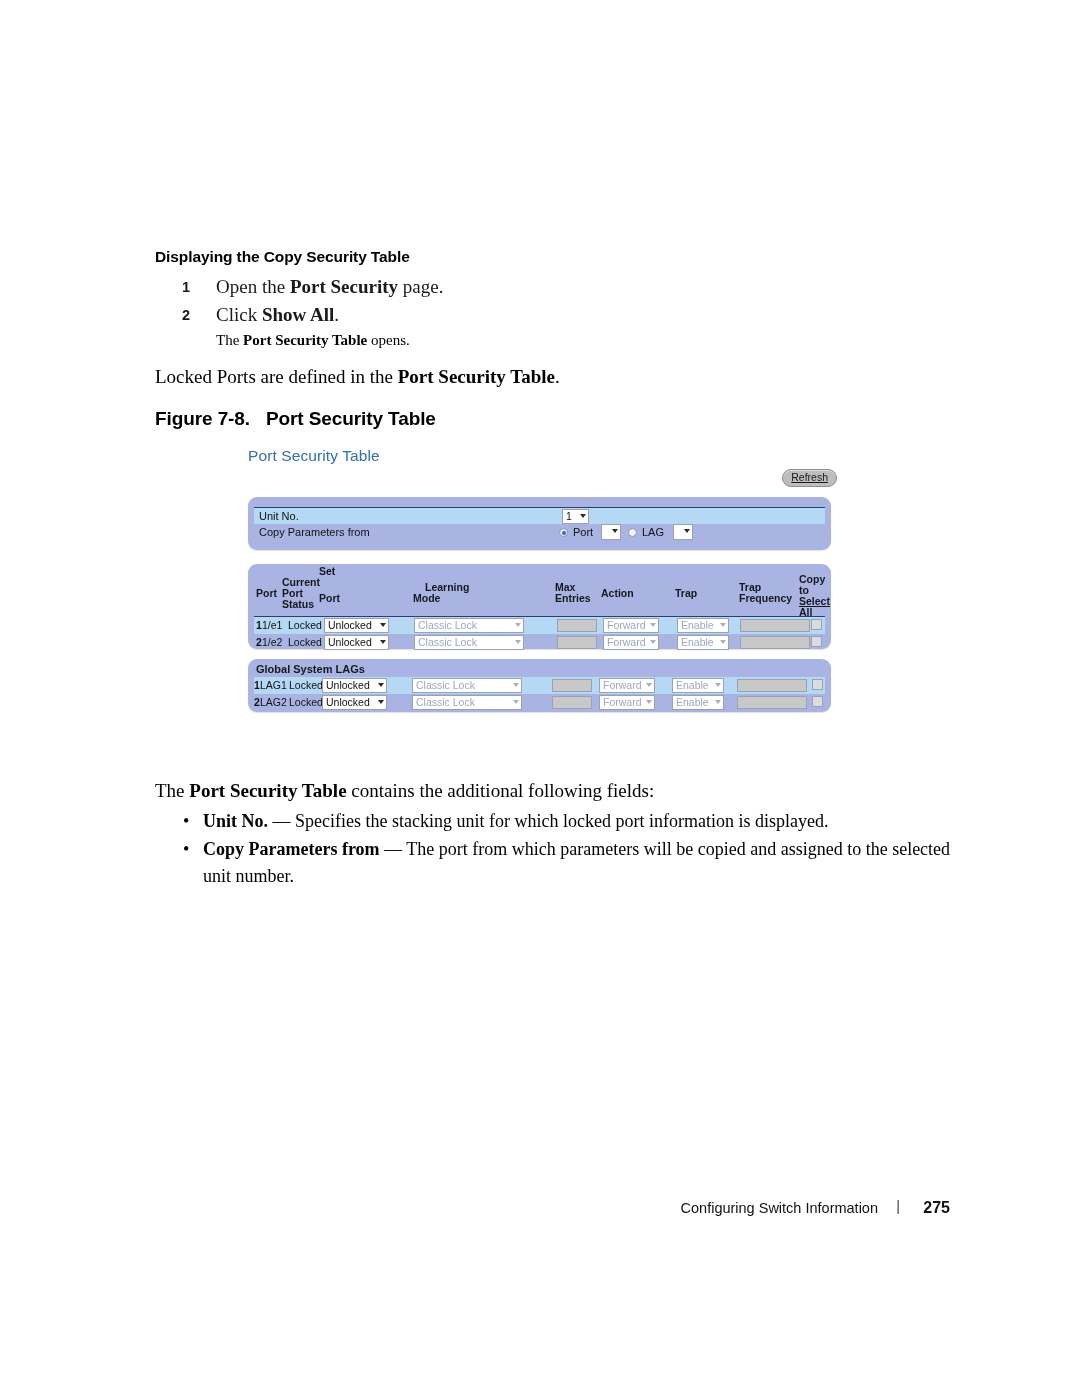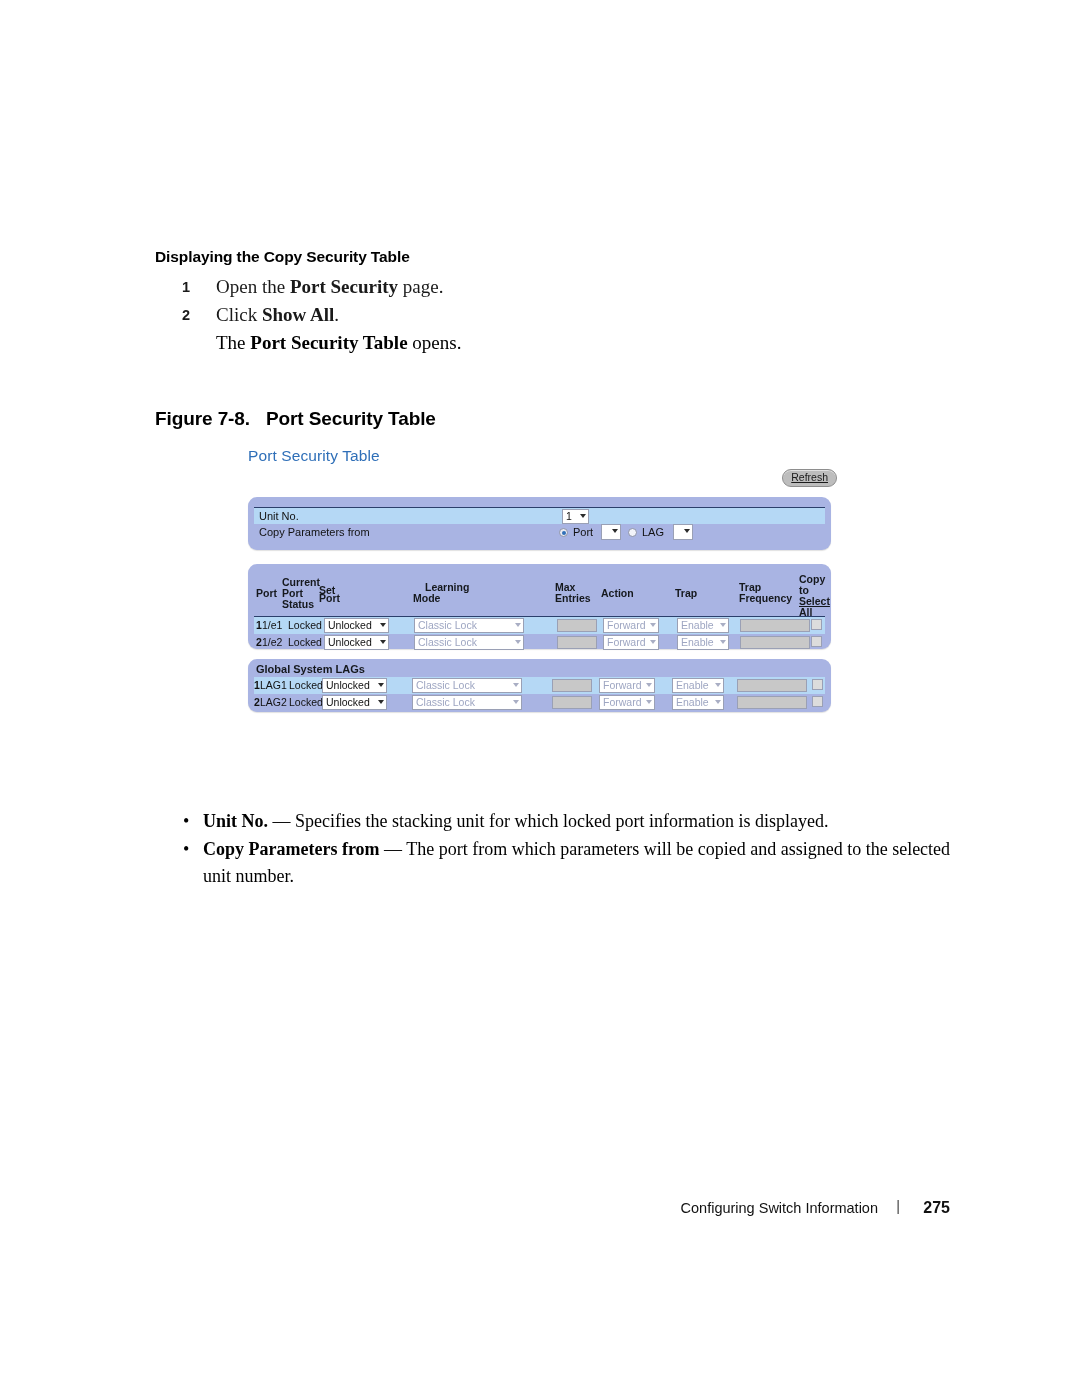--- a/index.html
+++ b/index.html
@@ -55,21 +55,21 @@
     position: absolute;
     left: 44px;
     white-space: nowrap;
   }
   .step1 { left: 172px; top: 276px; }
   .step2 { left: 172px; top: 304px; }
   .step-cont {
     position: absolute;
     left: 216px;
     top: 332px;
-    font-size: 19px;
+    font-size: 15px;
     white-space: nowrap;
   }
 
   .para-locked {
     position: absolute;
     left: 155px;
     top: 366px;
     font-size: 19px;
     white-space: nowrap;
   }
@@ -392,20 +392,21 @@
     <span class="txt"><span>Open the </span><b class="bd">Port Security</b><span> page.</span></span>
   </div>
 
   <div class="step step2">
     <span class="num">2</span>
     <span class="txt"><span>Click </span><b class="bd">Show All</b><span>.</span></span>
   </div>
 
   <div class="step-cont"><span>The </span><b class="bd">Port Security Table</b><span> opens.</span></div>
 
+  <div class="para-locked"><span>Locked Ports are defined in the </span><b class="bd">Port Security Table</b><span>.</span></div>
 
   <div class="fig-caption">
     <span class="fc-num">Figure 7-8.</span><span>Port Security Table</span>
   </div>
 
   <div class="shot">
 
     <div class="shot-title">Port Security Table</div>
 
     <div class="refresh-wrap">
@@ -441,21 +442,21 @@
 
     <div class="panel panel-ports">
 
       <div class="thead">
         <span class="th" style="left:8px; top:24px;">Port</span>
 
         <span class="th" style="left:34px; top:13px;">Current</span>
         <span class="th" style="left:34px; top:24px;">Port</span>
         <span class="th" style="left:34px; top:35px;">Status</span>
 
-        <span class="th" style="left:71px; top:21px;">Set</span>
+        <span class="th" style="left:71px; top:2px;">Set</span>
         <span class="th" style="left:71px; top:29px;">Port</span>
 
         <span class="th" style="left:165px; top:18px;padding-left:12px;">Learning</span>
         <span class="th" style="left:165px; top:29px;">Mode</span>
 
         <span class="th" style="left:307px; top:18px;">Max</span>
         <span class="th" style="left:307px; top:29px;">Entries</span>
 
         <span class="th" style="left:353px; top:24px;">Action</span>
 
@@ -573,20 +574,21 @@
           <span class="arw"></span>
         </span>
         <span class="inp" style="left:483px; top:2px; width:70px;"></span>
         <span class="cbx" style="left:558px; top:2px;"></span>
       </div>
     </div>
 
 
   </div>
 
+  <div class="para-after"><span>The </span><b class="bd">Port Security Table</b><span> contains the additional following fields:</span></div>
 
   <div class="bullets">
     <div class="bullet">
       <span class="dot">•</span>
       <b class="bd">Unit No.</b><span> — Specifies the stacking unit for which locked port information is displayed.</span>
     </div>
     <div class="bullet">
       <span class="dot">•</span>
       <b class="bd">Copy Parameters from</b><span> — The port from which parameters will be copied and assigned to the selected unit number.</span>
     </div>

